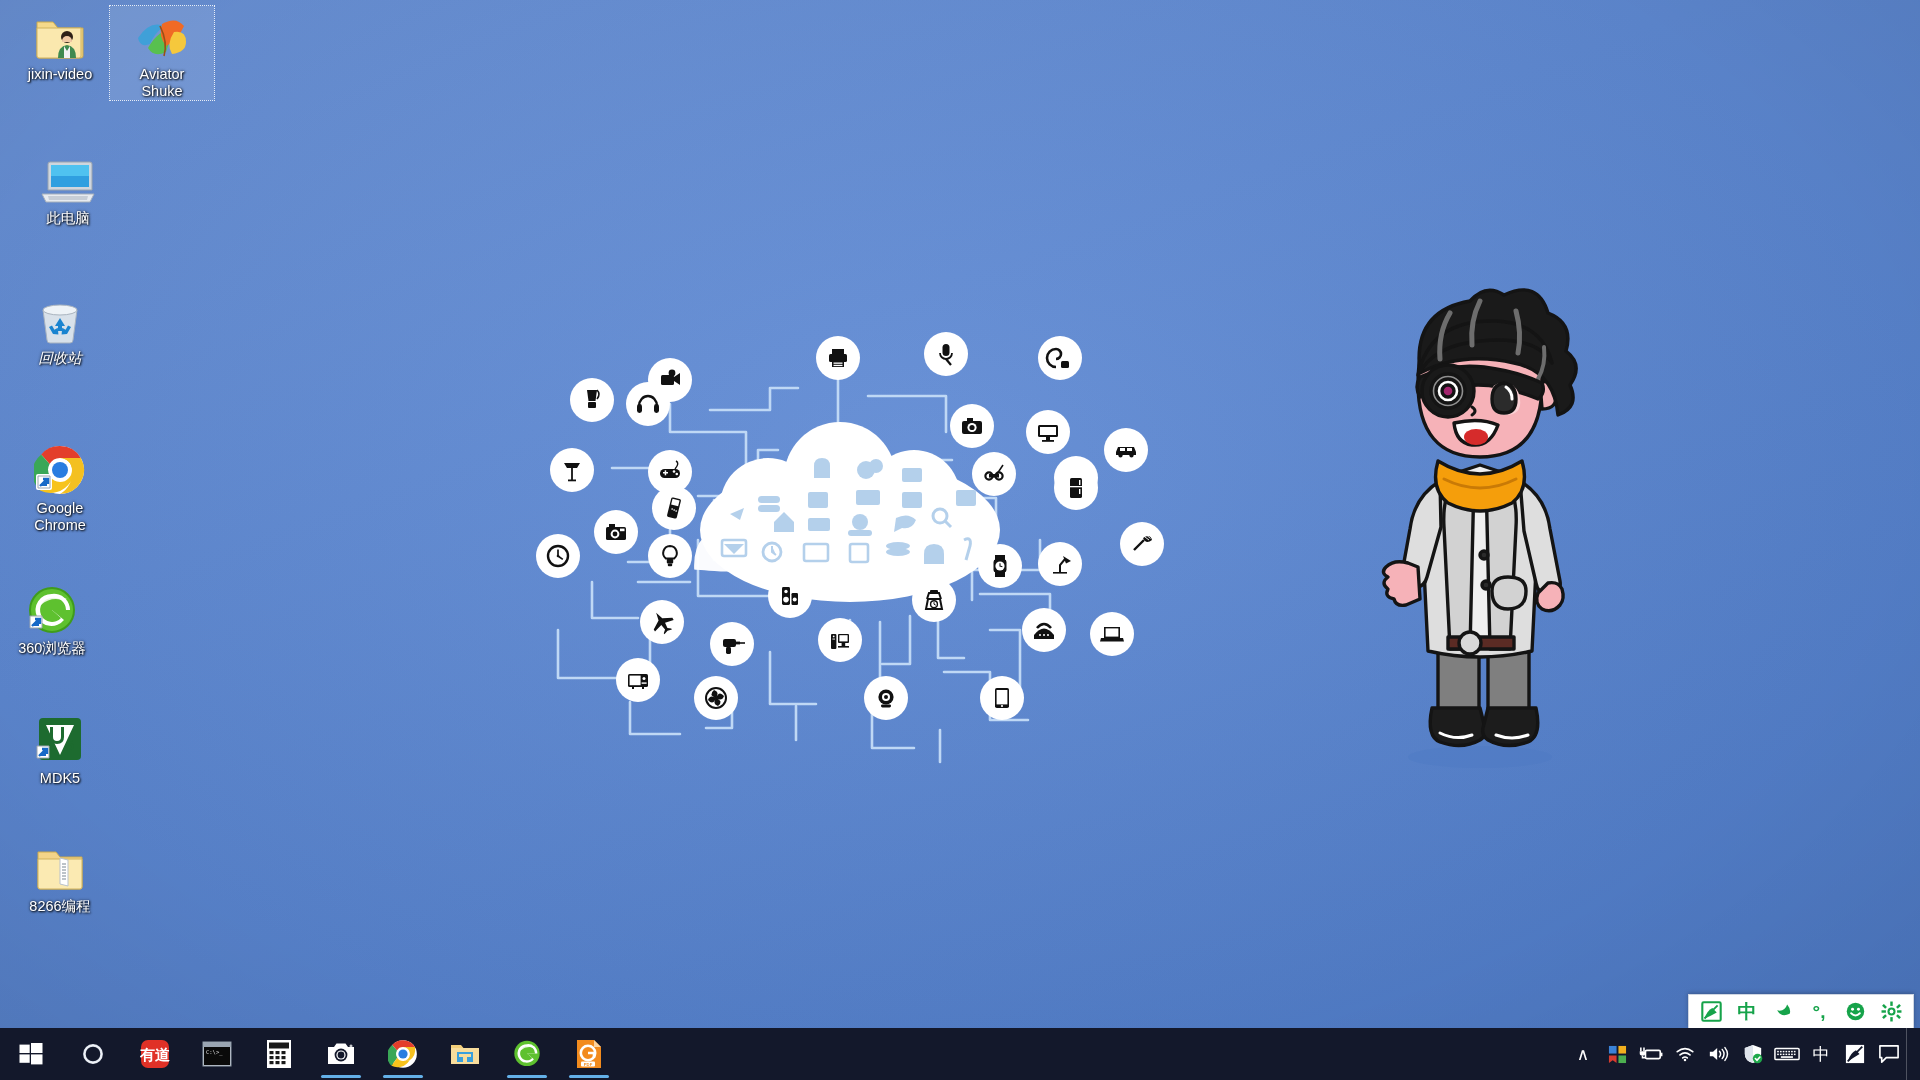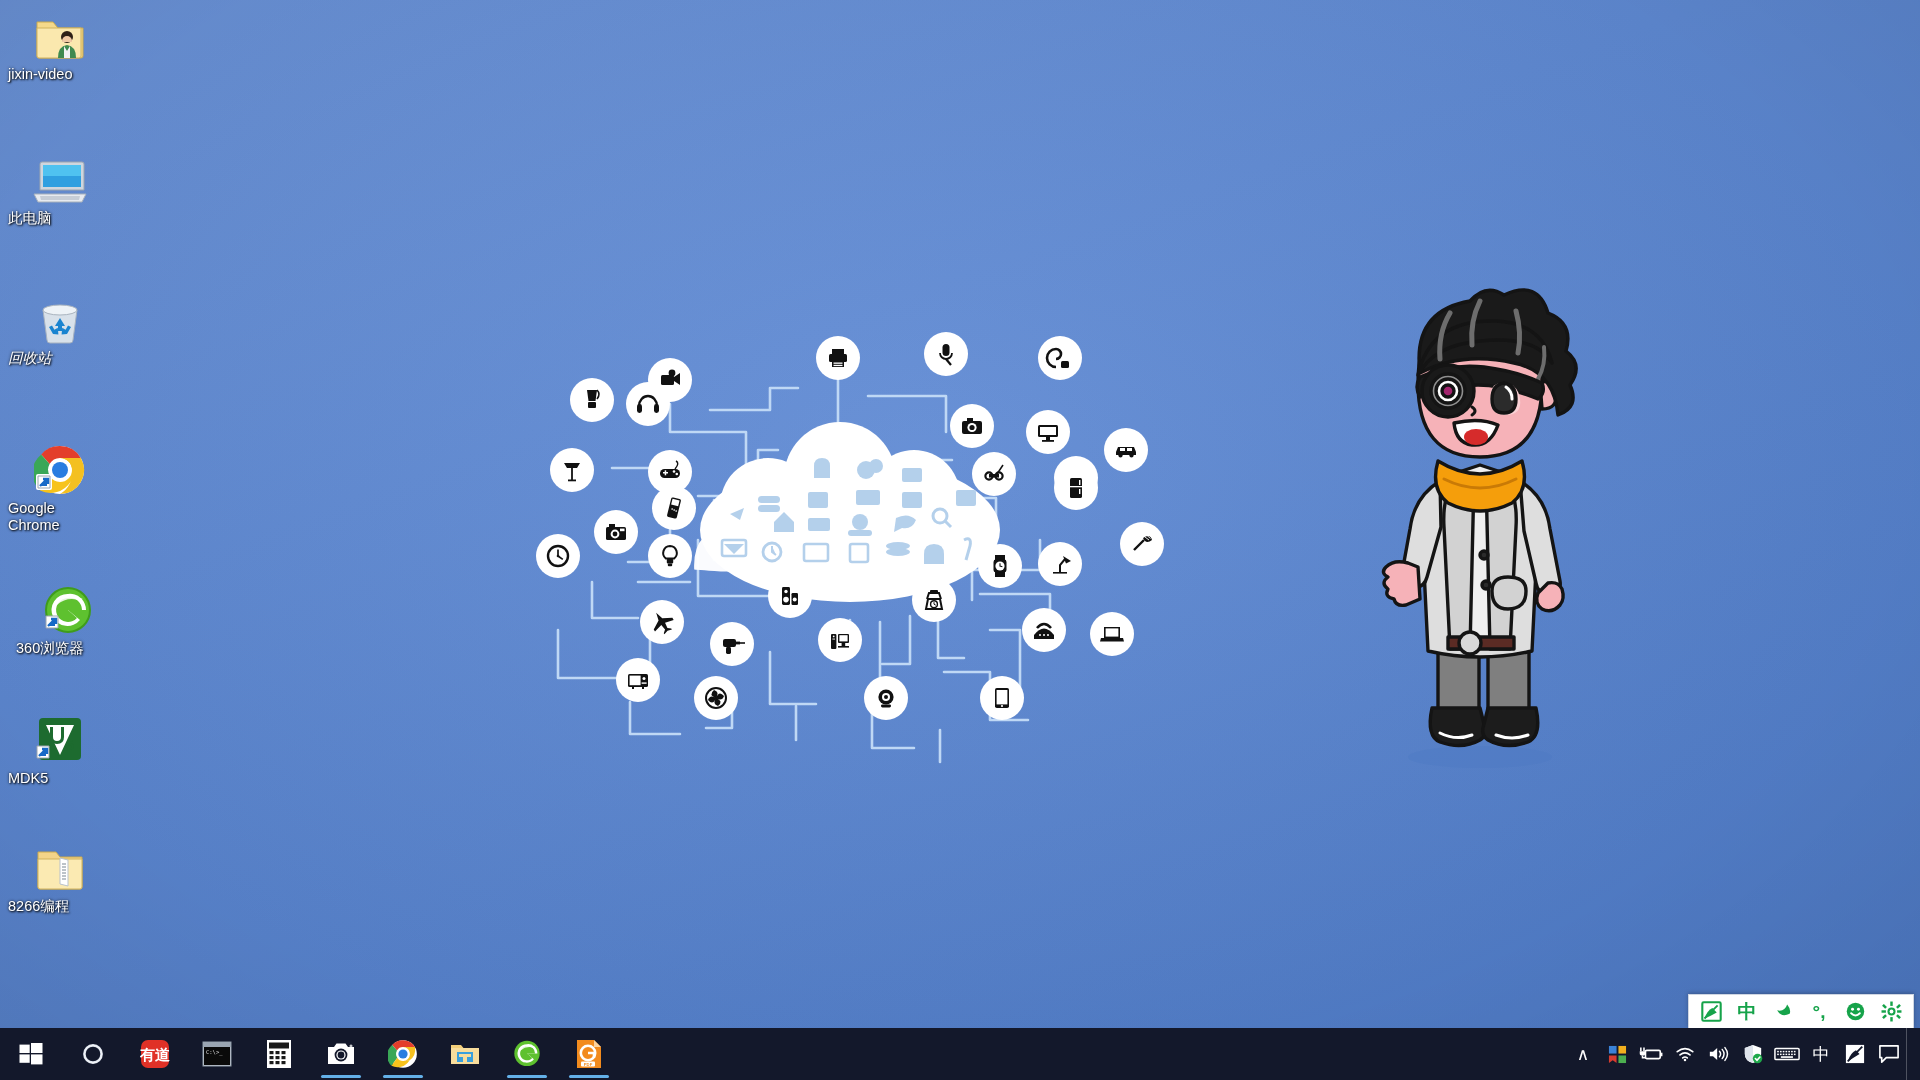--- a/index.html
+++ b/index.html
@@ -33,21 +33,21 @@
   
   #iot { position:absolute; left:520px; top:300px; width:660px; height:520px; }
   #iot svg { width:100%; height:100%; display:block; }
 
   
   #mascot { position:absolute; left:1320px; top:265px; width:320px; height:520px; }
   #mascot svg { width:100%; height:100%; display:block; }
 
   
   .dicon {
-    position:absolute; width:104px; text-align:left; cursor:default;
+    position:absolute; width:104px; text-align:center; cursor:default;
     user-select:none;
   }
   .dicon .glyph { height:56px; display:flex; align-items:flex-end; justify-content:center; }
   .dicon .glyph svg { display:block; }
   .dicon .dlabel {
     margin-top:4px; font-size:14.5px; color:#ffffff; line-height:1.18;
     text-shadow: 1px 1px 2px rgba(0,0,0,.95), 0 0 3px rgba(0,0,0,.8);
     word-break:break-word;
   }
   .dicon.selected { outline:1px dotted rgba(255,255,255,.85); background:rgba(255,255,255,.10); }
@@ -576,22 +576,35 @@
         <path d="M3 14 h44 v28 a2 2 0 0 1 -2 2 H5 a2 2 0 0 1 -2 -2 Z" fill="#fae8ae" stroke="#d0b25d"></path>
         <circle cx="33" cy="23" r="6" fill="#2e2016"></circle>
         <path d="M33 22 a5 5 0 0 1 5 5 l0 1 l-10 0 l0 -1 a5 5 0 0 1 5 -5 Z" fill="#f0c9a4"></path>
         <path d="M24 44 q0 -12 9 -13 q9 1 9 13 Z" fill="#3f8a4f"></path>
         <path d="M30 32 l3 5 l3 -5 l0 12 l-6 0 Z" fill="#f2f2f2"></path>
       </svg>
     </div>
     <div class="dlabel">jixin-video</div>
   </div>
 
-
-  <div class="dicon" style="left:8px; top:150px;">
+  <div class="dicon selected" style="left:110px; top:6px;">
+    <div class="glyph">
+      <svg width="56" height="48" viewBox="0 0 56 48">
+        <path d="M4 24 q12 -18 26 -12 q-10 8 -14 18 q-10 4 -12 -6 Z" fill="#3fa0d8"></path>
+        <path d="M14 34 q10 -18 26 -20 q-4 12 -8 24 q-12 6 -18 -4 Z" fill="#58c04f"></path>
+        <path d="M28 10 q14 -8 22 2 q-6 14 -18 20 q-8 -10 -4 -22 Z" fill="#f06a25"></path>
+        <path d="M40 18 q12 -2 12 10 q0 10 -14 12 q-6 -10 2 -22 Z" fill="#f6c83c"></path>
+        <path d="M26 12 q8 16 4 30" fill="none" stroke="#9a4f16" stroke-width="1.6"></path>
+      </svg>
+    </div>
+    <div class="dlabel" style="white-space:pre-line;">Aviator
+Shuke</div>
+  </div>
+
+  <div class="dicon" style="left:16px; top:150px;">
     <div class="glyph">
       <svg width="56" height="48" viewBox="0 0 56 48">
         <path d="M10 4 h40 a2 2 0 0 1 2 2 v26 H8 V6 a2 2 0 0 1 2 -2 Z" fill="#cfd6de" stroke="#9aa4b0"></path>
         <path d="M11 7 h38 v22 H11 Z" fill="#2f9fe0"></path>
         <path d="M11 7 h38 v11 H11 Z" fill="#4fc2f0"></path>
         <path d="M2 36 h52 l-4 8 H6 Z" fill="#e7ebf0" stroke="#a7b0bb"></path>
         <path d="M8 38 h40 l-1 4 H9 Z" fill="#c6cdd6"></path>
       </svg>
     </div>
     <div class="dlabel">此电脑</div>
@@ -628,21 +641,21 @@
         <path d="M5 43 l8 -8 v-2 h-8 Z" fill="#1769c7" opacity="0"></path>
         <path d="M4 32 h12 v12 H4 Z" fill="#fff" stroke="#9aa4b0"></path>
         <path d="M6 42 l7 -7 M9 35 h5 v5" fill="none" stroke="#1769c7" stroke-width="2.4"></path>
         <path d="M6 42 l7 -7 l0 7 Z" fill="#1769c7"></path>
       </svg>
     </div>
     <div class="dlabel" style="white-space:pre-line;">Google
 Chrome</div>
   </div>
 
-  <div class="dicon" style="left:16px; top:580px;">
+  <div class="dicon" style="left:0; top:580px;">
     <div class="glyph">
       <svg width="52" height="50" viewBox="0 0 52 50">
         <circle cx="26" cy="24" r="22" fill="#5ec12f"></circle>
         <circle cx="26" cy="24" r="22" fill="none" stroke="#3f9c1c" stroke-width="2"></circle>
         <path d="M26 8 a16 16 0 1 0 12 26 l-12 -10 h18 a16 16 0 0 0 -18 -16 Z" fill="#fff"></path>
         <path d="M26 12 a12 12 0 1 0 9 20 l-9 -8 h14 a12 12 0 0 0 -14 -12 Z" fill="#5ec12f"></path>
         <path d="M14 18 q12 -10 26 -4" fill="none" stroke="#fff" stroke-width="2.5" opacity=".85"></path>
         <path d="M4 30 h12 v12 H4 Z" fill="#fff" stroke="#9aa4b0"></path>
         <path d="M6 40 l7 -7 l0 7 Z" fill="#1769c7"></path>
         <path d="M6 40 l7 -7 M9 33 h5 v5" fill="none" stroke="#1769c7" stroke-width="2.4"></path>

